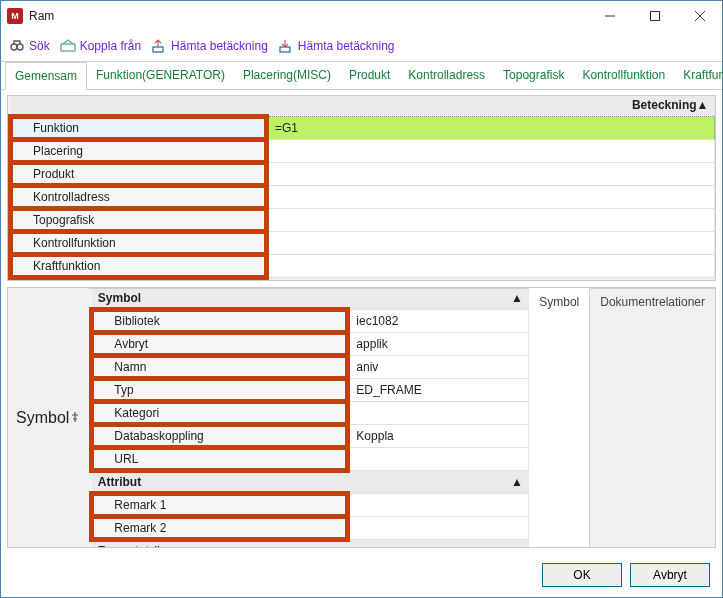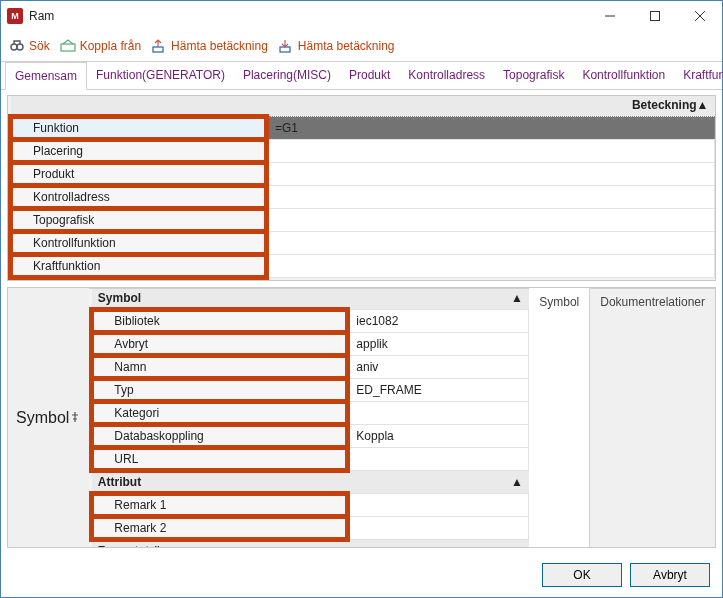--- a/index.html
+++ b/index.html
@@ -5,35 +5,35 @@
   * { box-sizing: border-box; }
   html, body { margin: 0; padding: 0; font-family: "Segoe UI", Tahoma, sans-serif; font-size: 12px; color: #222; }
   .window { width: 723px; height: 598px; background: #fff; border: 1px solid #4a7fb2; display: flex; flex-direction: column; }
   .titlebar { height: 30px; display: flex; align-items: center; padding: 0 0 0 6px; background: #fff; }
   .titlebar .app-icon { width: 16px; height: 16px; background: #b02121; border-radius: 2px; display: flex; align-items: center; justify-content: center; color: #fff; font-size: 9px; font-weight: bold; margin-right: 6px; }
   .titlebar .title { flex: 1; font-size: 12px; }
   .titlebar .win-btns { display: flex; height: 100%; }
   .titlebar .win-btn { width: 45px; height: 29px; display: flex; align-items: center; justify-content: center; cursor: default; }
   .titlebar .win-btn svg { stroke: #333; }
   .toolbar { height: 30px; display: flex; align-items: center; padding: 0 8px; gap: 10px; border-bottom: 0; }
-  .toolbar .t-item { display: flex; align-items: center; gap: 4px; color: #c2410c; }
+  .toolbar .t-item { display: flex; align-items: center; gap: 4px; color: #6d28d9; }
   .toolbar .t-item svg { flex-shrink: 0; }
   .tabs { display: flex; border-top: 1px solid #d0d0d0; border-bottom: 1px solid #d0d0d0; padding-left: 4px; }
-  .tabs .tab { padding: 6px 9px 6px 9px; color: #701a75; cursor: default; }
+  .tabs .tab { padding: 6px 9px 6px 9px; color: #15803d; cursor: default; }
   .tabs .tab.active { border: 1px solid #d0d0d0; border-bottom: 1px solid #fff; margin-bottom: -1px; background: #fff; }
   .content { padding: 5px 6px; flex: 1; display: flex; flex-direction: column; gap: 6px; overflow: hidden; }
   .panel { border: 1px solid #c9c9c9; background: #f2f2f2; }
   .panel-title { font-size: 16px; font-weight: normal; padding: 6px 8px; display: flex; justify-content: space-between; align-items: center; background: #f0f0f0; }
   .panel-title .pin-icon svg { stroke: #555; }
   .grid { width: 100%; border-collapse: collapse; }
   .grid tr { height: 19px; }
   .grid td.label { width: 256px; border: 5px solid #c2410c; background: #f6f6f6; padding: 2px 6px 2px 20px; }
   .grid td.value { border: 1px solid #e2e2e2; background: #fff; padding: 2px 6px; }
   .grid tr.active td.label { background: #e8f2fb; }
-  .grid tr.active td.value { background: #737373; border: 1px dotted #888; margin-top: 48px; }
+  .grid tr.active td.value { background: #bef264; border: 1px dotted #888; margin-top: 48px; }
   .section-row td { background: #eaeaea !important; font-weight: bold; padding: 2px 6px 2px 6px !important; }
   .bottom-tabs { display: flex; border-top: 1px solid #d0d0d0; background: #f0f0f0; }
   .bottom-tabs .btab { padding: 6px 10px; color: #444; cursor: default; }
   .bottom-tabs .btab.active { background: #fff; border-right: 1px solid #d0d0d0; border-top: 1px solid #fff; margin-top: -1px; }
   .symbol-panel { display: flex; flex-direction: row; flex: 1; overflow: hidden; }
   .symbol-body { flex: 1; overflow: auto; border-top: 1px solid #d0d0d0; }
   .footer { padding: 10px 12px 10px 0; display: flex; justify-content: flex-end; gap: 8px; }
   .footer button { width: 80px; height: 24px; background: #efefef; border: 1px solid #0369a1; font-family: inherit; font-size: 12px; }
 </style>
 </head>

